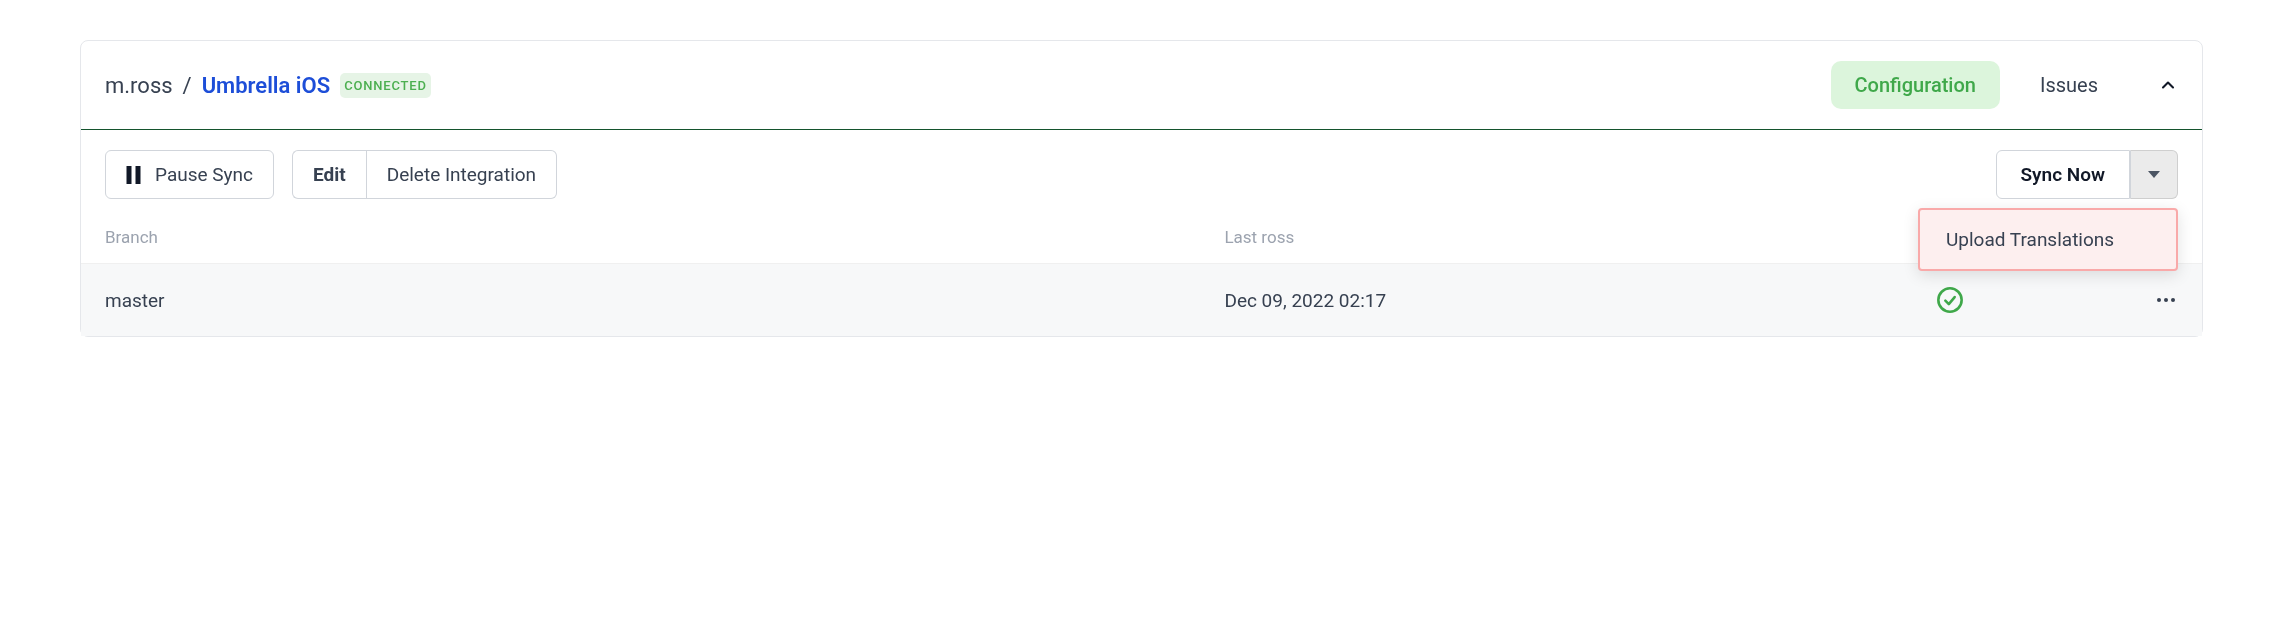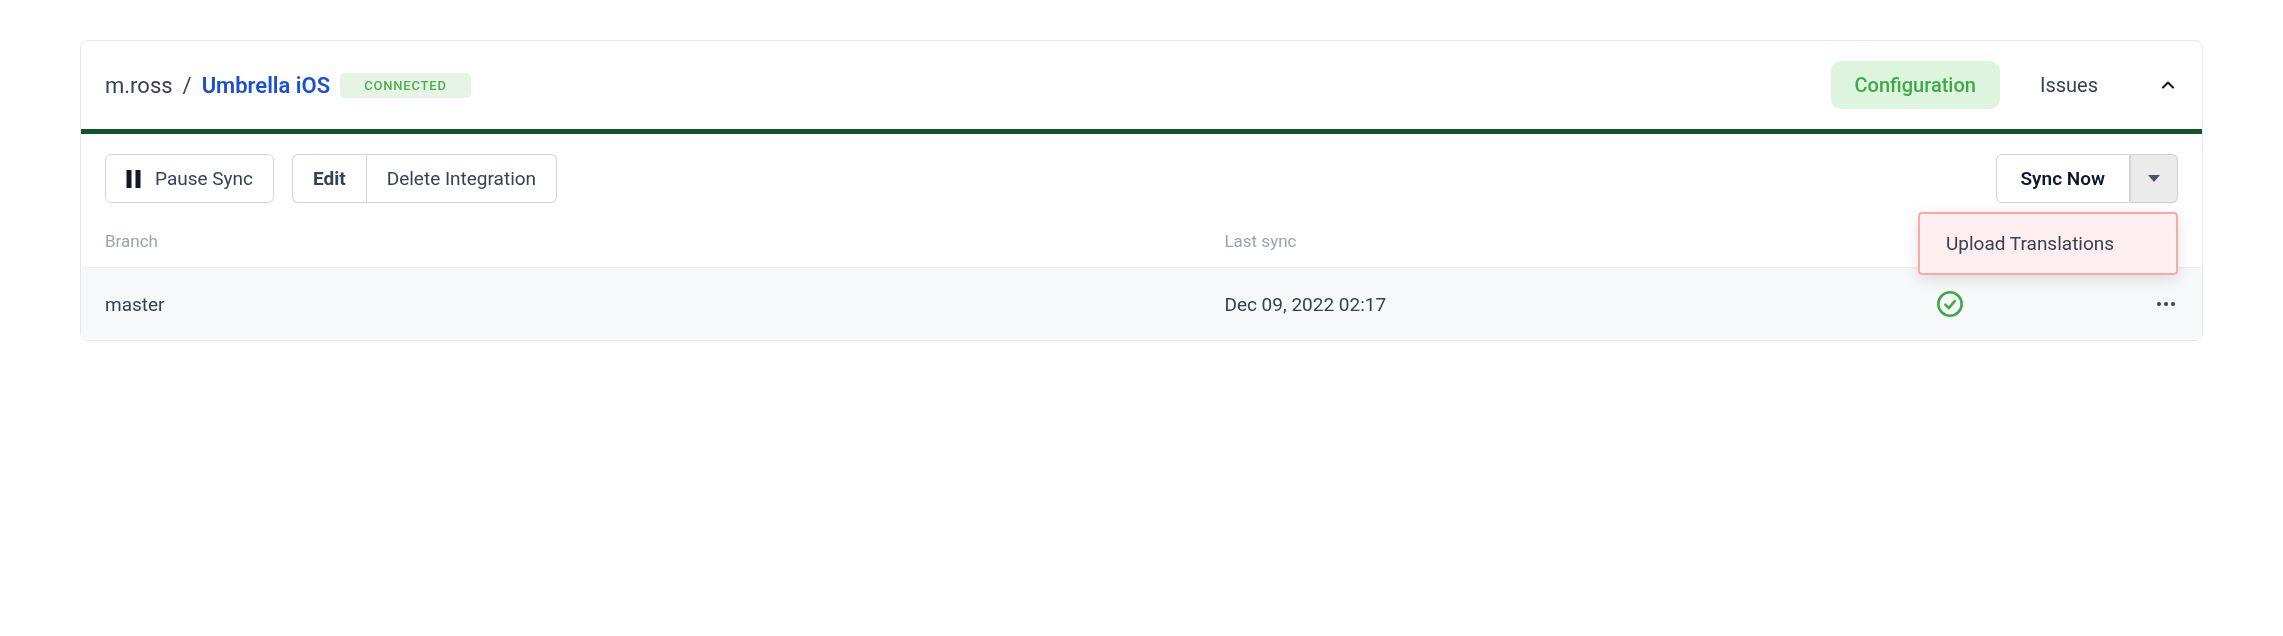--- a/index.html
+++ b/index.html
@@ -15,21 +15,21 @@
     .panel {
       border: 1px solid #e5e7eb;
       border-radius: 8px;
       overflow: visible;
     }
     .panel-header {
       display: flex;
       align-items: center;
       justify-content: space-between;
       padding: 20px 24px;
-      border-bottom: 5px solid #14532d;
+      border-bottom: 1px solid #14532d;
     }
     .breadcrumb-area {
       display: flex;
       align-items: center;
       gap: 10px;
       font-size: 22px;
       color: #374151;
     }
     .breadcrumb-owner {
       font-weight: 400;
@@ -42,21 +42,21 @@
       font-weight: 600;
       color: #1d4ed8;
     }
     .status-badge {
       display: inline-block;
       background: #e6f4e6;
       color: #4caf50;
       font-size: 13px;
       font-weight: 500;
       letter-spacing: 0.8px;
-      padding: 5px 24px;
+      padding: 5px 4px;
       border-radius: 5px;
       text-transform: uppercase;
     }
     .header-right {
       display: flex;
       align-items: center;
       gap: 16px;
     }
     .tab-btn {
       padding: 12px 24px;
@@ -255,21 +255,21 @@
         </span>
       </button>
     </div>
     <div class="dropdown-menu">
       <div class="dropdown-item">Upload Translations</div>
     </div>
   </div>
 
   <div class="table-header">
     <div class="col-branch">Branch</div>
-    <div class="col-lastsync">Last sync</div>
+    <div class="col-lastsync">Last ross</div>
     <div class="col-status"></div>
     <div class="col-actions"></div>
   </div>
 
   <div class="table-row">
     <div class="col-branch">master</div>
     <div class="col-lastsync">Dec 09, 2022 02:17</div>
     <div class="col-status">
       <span class="status-icon">
         <svg width="28" height="28" viewBox="0 0 24 24" fill="none" stroke="#3fa84a" stroke-width="2.2" stroke-linecap="round" stroke-linejoin="round">

